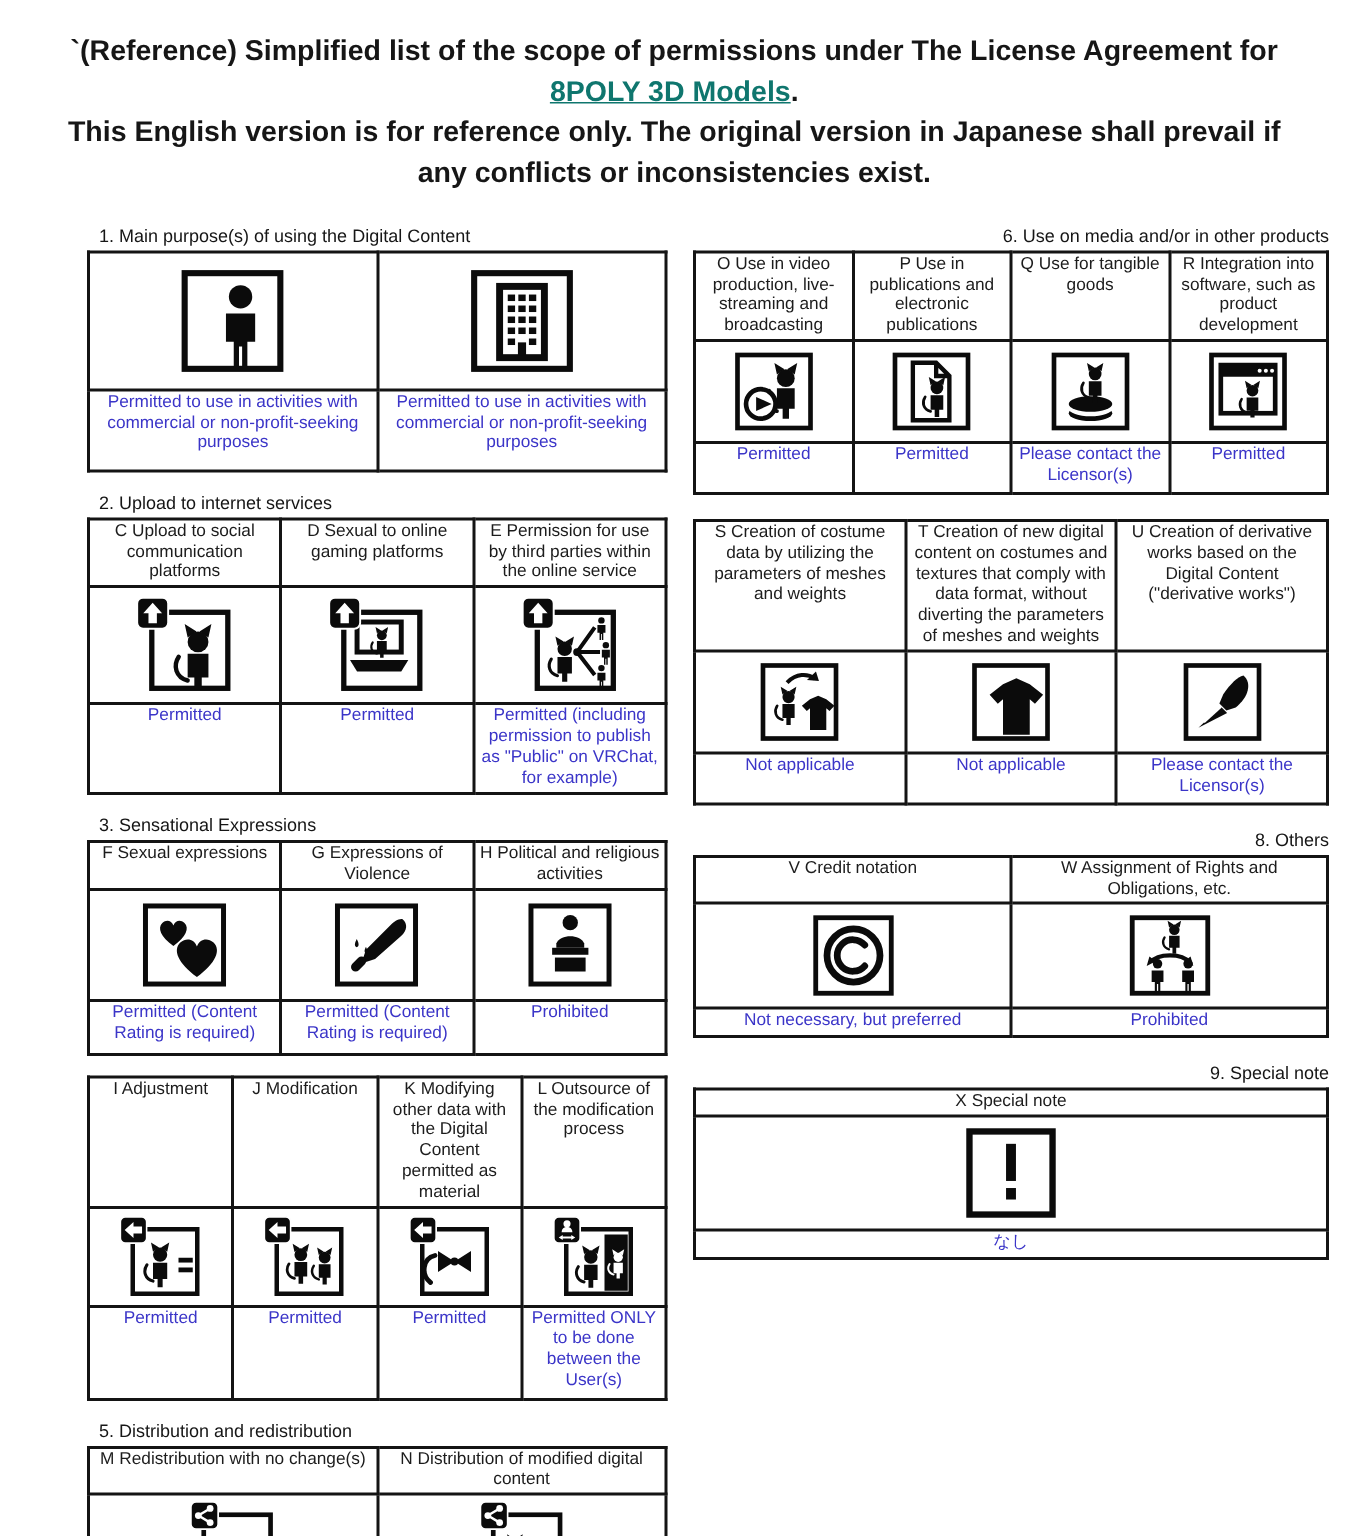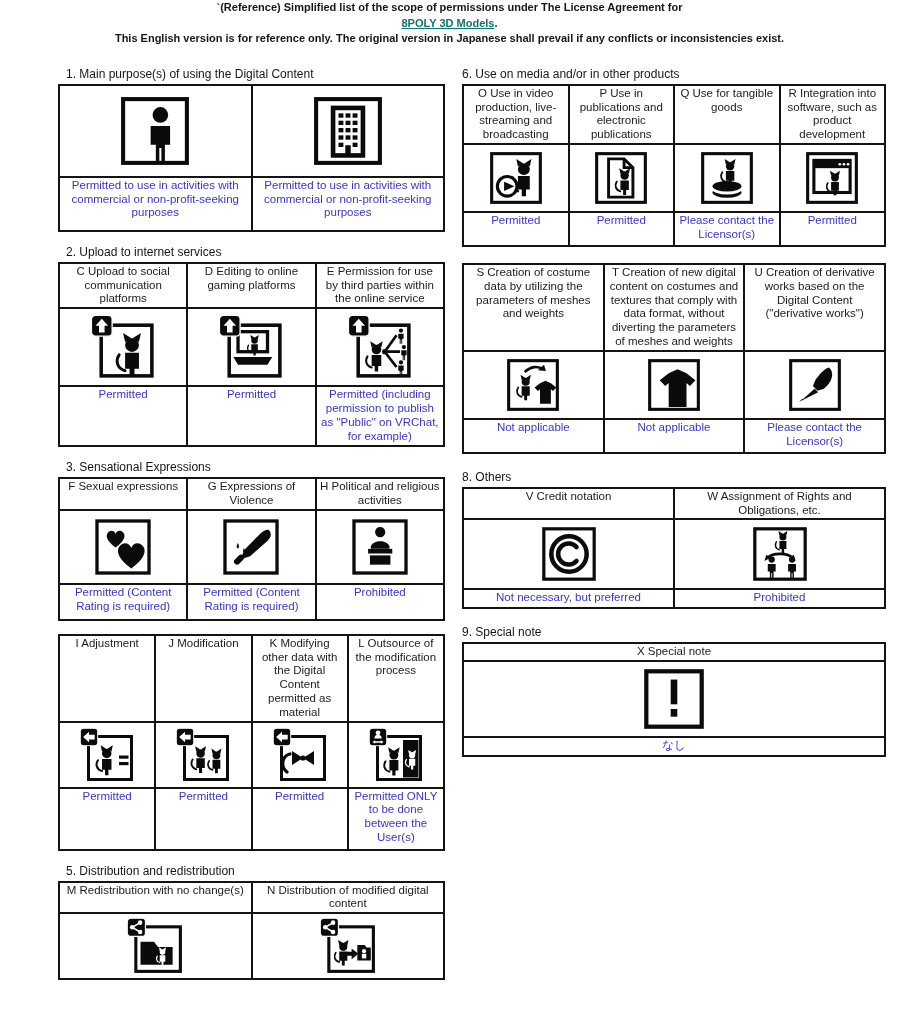--- a/index.html
+++ b/index.html
@@ -1,29 +1,29 @@
 <!DOCTYPE html>
 <html><head>
 <meta charset="utf-8">
 <style>
   html,body{margin:0;padding:0;background:#fff;}
   body{width:899px;font-family:"Liberation Sans","DejaVu Sans",sans-serif;color:#161616;}
   .page{width:899px;min-height:1024px;position:relative;}
   
-  .hdrblock{text-align:center;font-weight:bold;font-size:11px;line-height:1.42;}
+  .hdrblock{padding-top:22px;text-align:center;font-weight:bold;font-size:19px;line-height:1.42;}
   .hdrblock .blue{color:#0f766e;text-decoration:underline;}
   .hdrblock .l3{width:820px;margin:0 auto;}
   
   .cols{display:flex;align-items:flex-start;margin-top:20px;}
   .col-l{width:387px;margin-left:58px;flex:none;}
   .col-r{width:424px;margin-left:17px;flex:none;}
   .sec{margin-bottom:13px;}
   .col-r .sec{margin-bottom:16px;}
   .sec-title{font-size:12px;margin:0 0 3px 8px;}
-  .col-r .sec-title{margin-left:0;}
+  .col-r .sec-title{margin-left:0;text-align:right;}
   
   table.t{border-collapse:collapse;table-layout:fixed;width:100%;}
   table.t td{border:2px solid #141414;text-align:center;padding:1px 3px;overflow:visible;}
   td.h{vertical-align:top;font-size:11.5px;line-height:1.2;color:#1c1c1c;}
   td.s{vertical-align:top;font-size:11.5px;line-height:1.2;color:#3b35c8;}
   td.i{vertical-align:middle;}
   
   .icn{width:58px;height:58px;color:#0b0b0b;display:inline-block;vertical-align:middle;}
   .s1 .icn{width:76px;height:76px;} .s1 td.i{height:88px;} .s1 td.s{height:50px;}
   .s2 .icn{width:66px;height:66px;} .s2 td.i{height:74px;} .s2 td.s{height:56px;}
@@ -288,21 +288,21 @@
         </tbody>
           </table>
       </div>
 
       <div class="sec s2">
         <div class="sec-title">2. Upload to internet services</div>
         <table class="t">
           <tbody>
               <tr>
             <td class="h"><span>C Upload to social communication platforms</span></td>
-            <td class="h"><span>D Editing to online gaming platforms</span></td>
+            <td class="h"><span>D Sexual to online gaming platforms</span></td>
             <td class="h"><span>E Permission for use by third parties within the online service</span></td>
           </tr>
           <tr>
             <td class="i"><svg class="icn">
                     <use href="#icon-upload-social"></use>
                   </svg></td>
             <td class="i"><svg class="icn">
                     <use href="#icon-upload-gaming"></use>
                   </svg></td>
             <td class="i"><svg class="icn">

